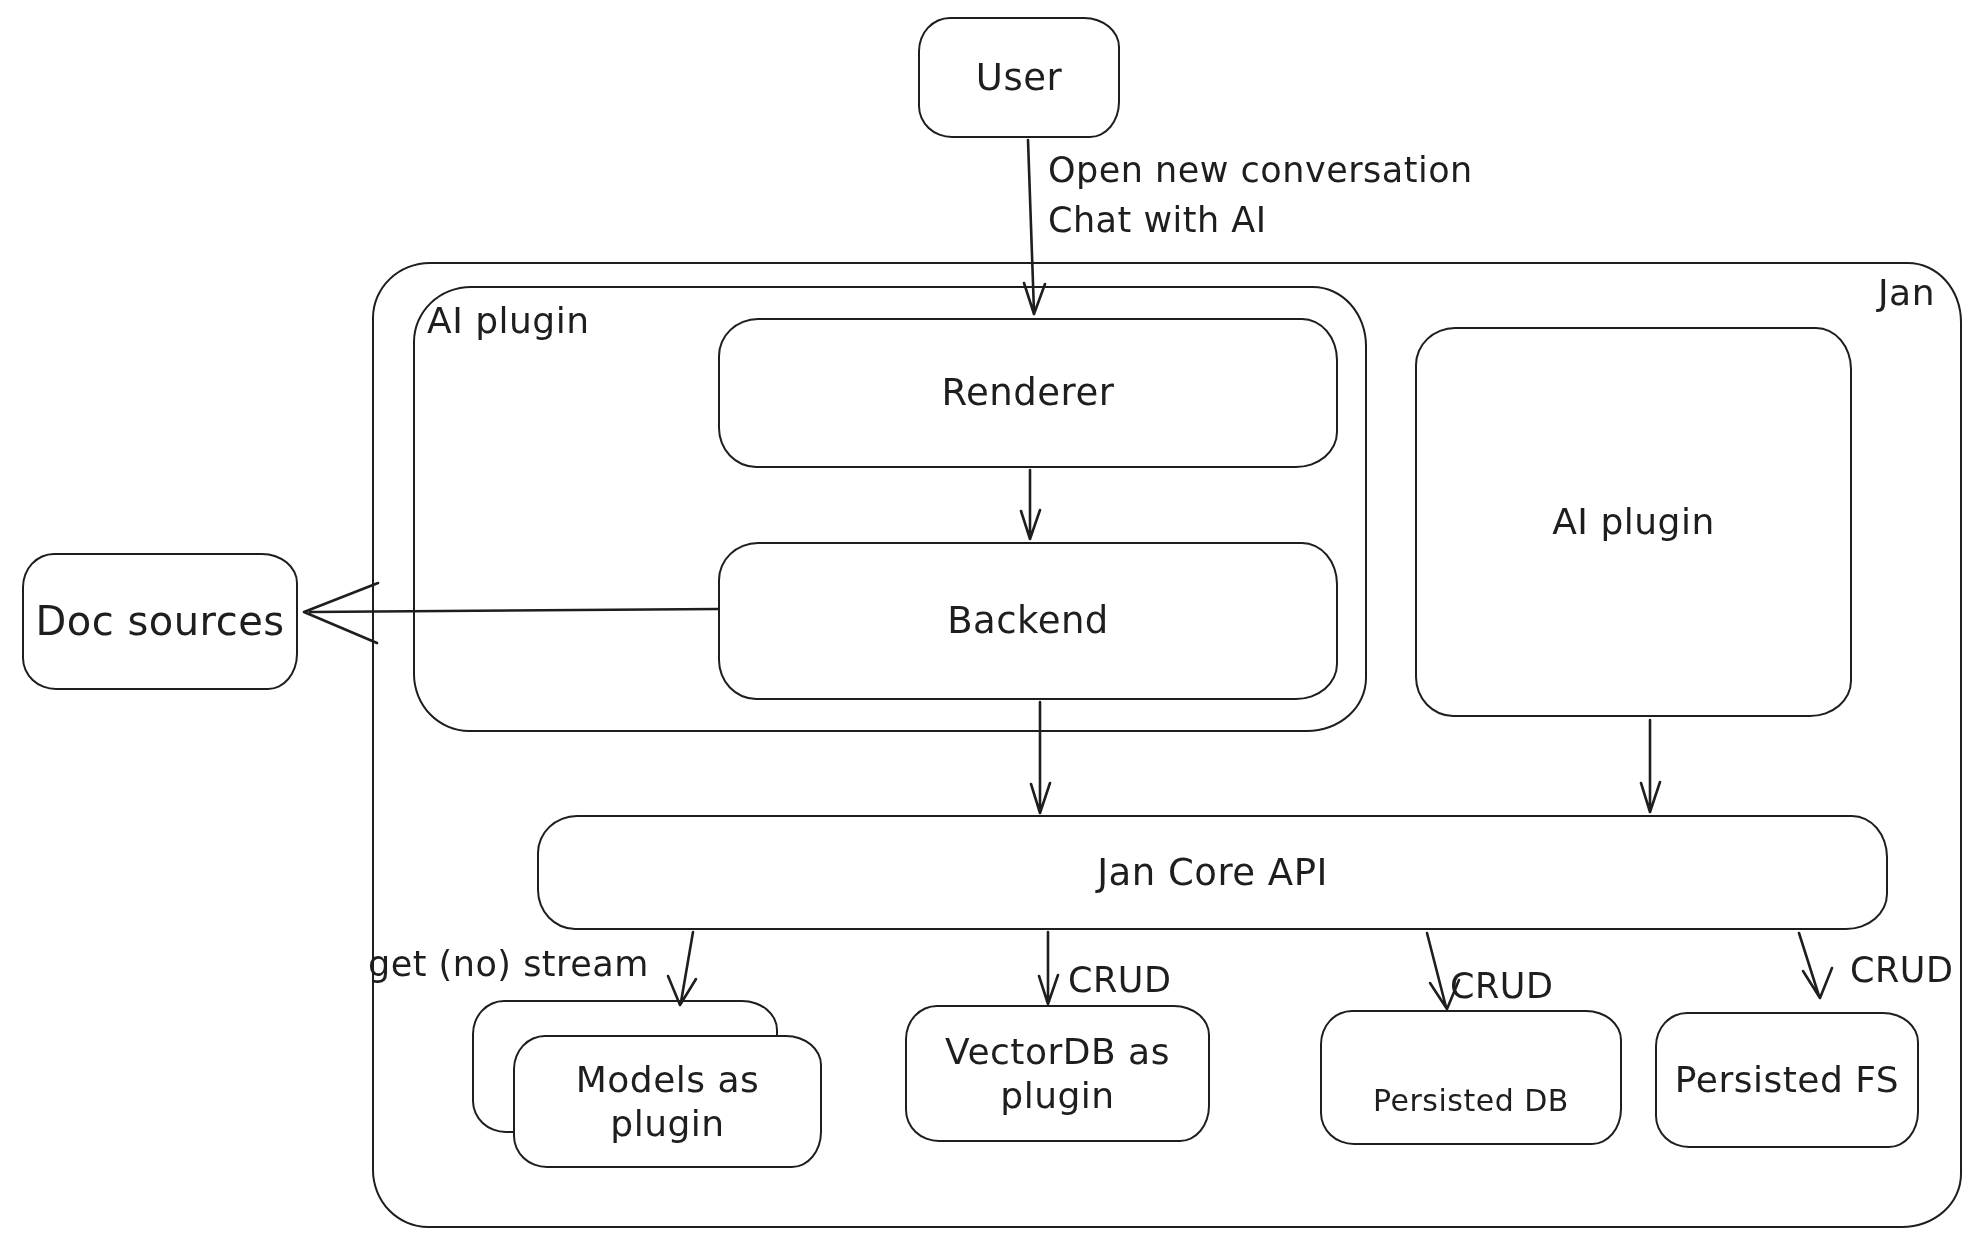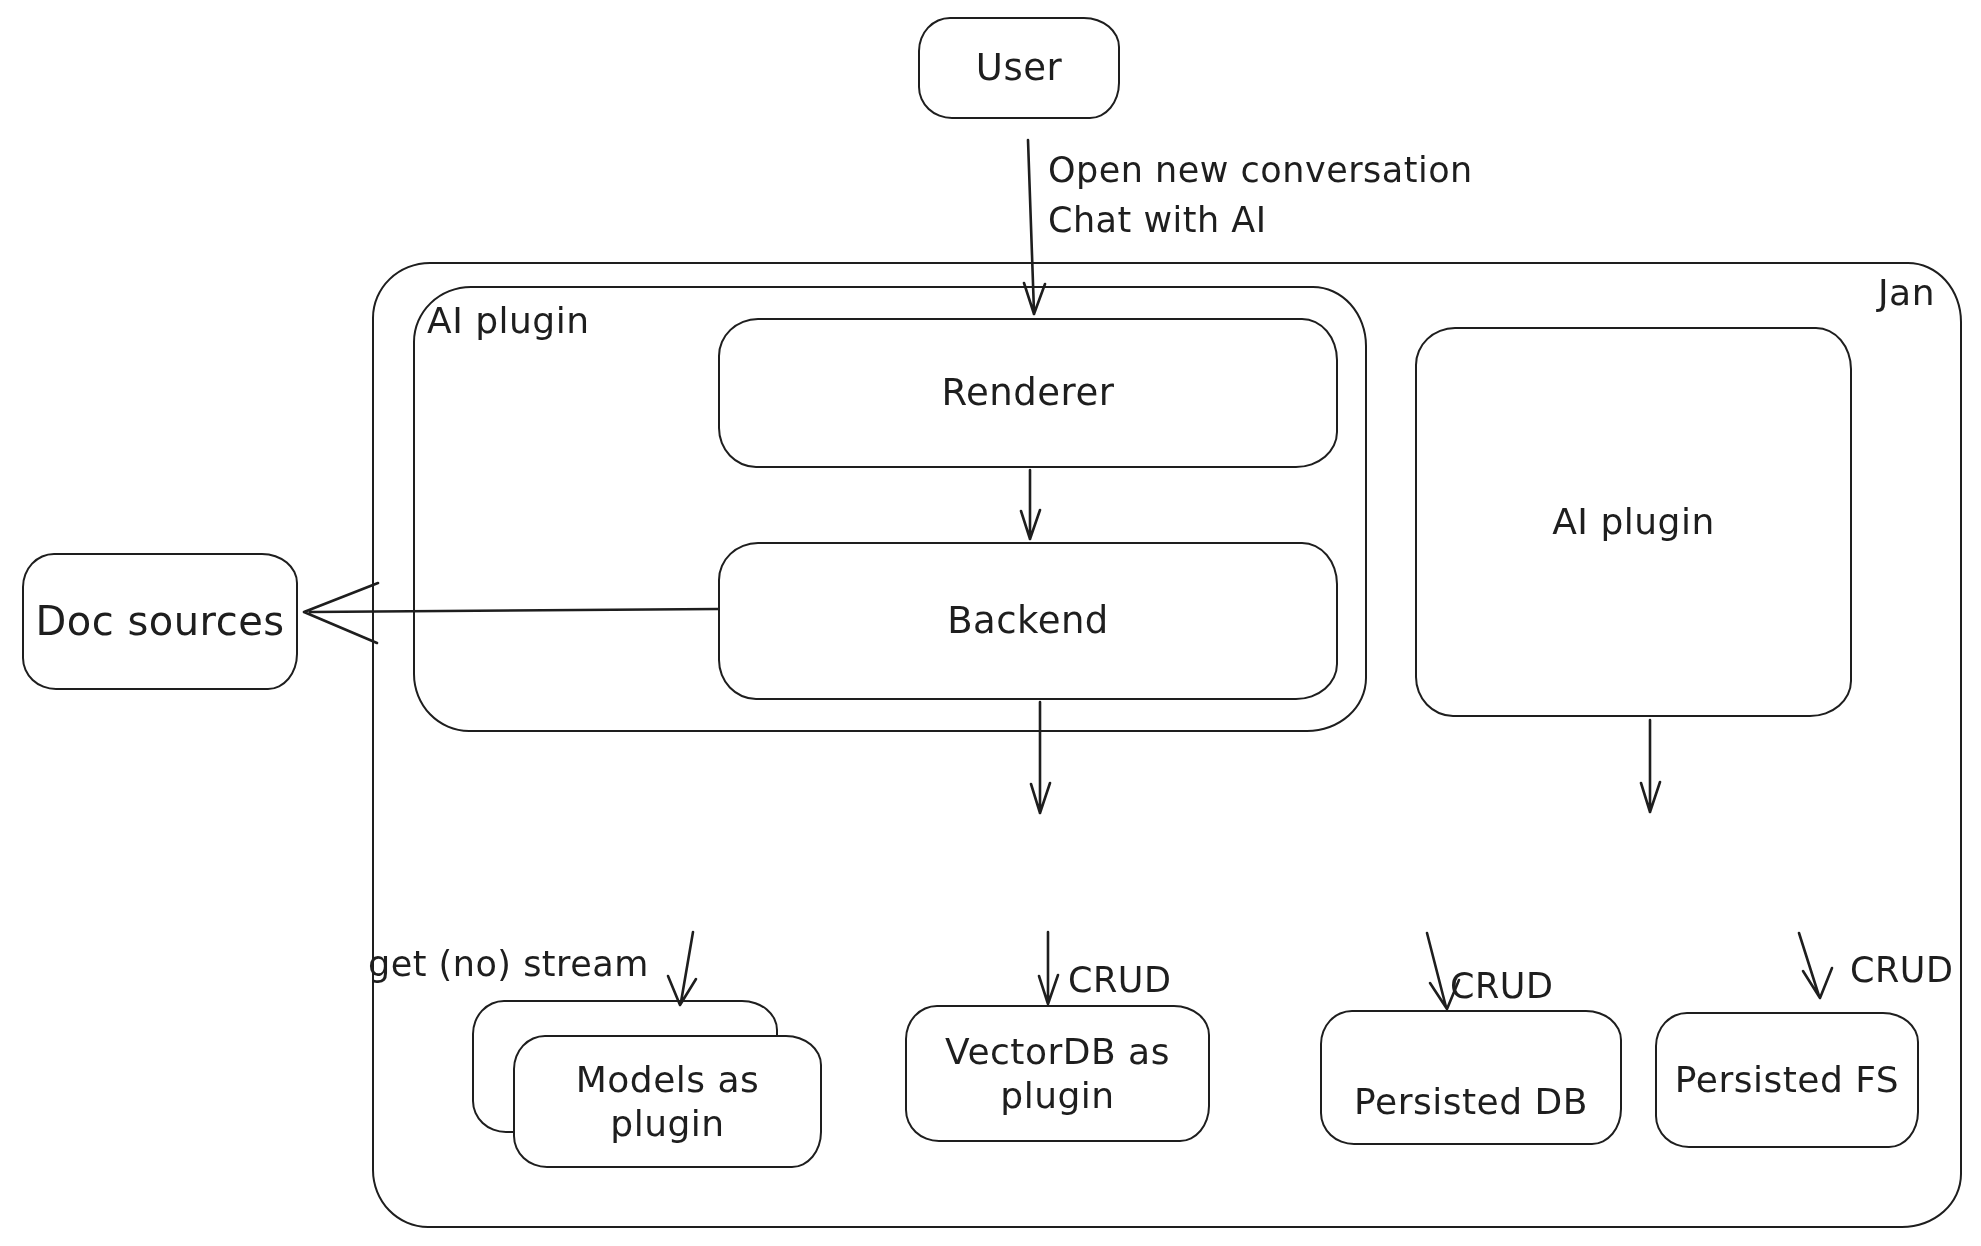--- a/index.html
+++ b/index.html
@@ -80,53 +80,56 @@
 <body>
 
 <div class="canvas">
 
   <div class="box container-box r-lg" style="left:372px; top:262px; width:1590px; height:966px;"></div>
   <div class="corner-label" style="left:1878px; top:272px;">Jan</div>
 
   <div class="box container-box r-lg" style="left:413px; top:286px; width:954px; height:446px;"></div>
   <div class="corner-label" style="left:427px; top:300px;">AI plugin</div>
 
-  <div class="box r-sm" style="left:918px; top:17px; width:202px; height:102px;">
+  <div class="box r-sm" style="left:918px; top:17px; width:202px; height:121px;">
     <span class="node-label">User</span>
   </div>
 
   <div class="box r-md" style="left:718px; top:542px; width:620px; height:158px;">
     <span class="node-label">Backend</span>
   </div>
 
   <div class="box r-md" style="left:718px; top:318px; width:620px; height:150px;">
     <span class="node-label">Renderer</span>
   </div>
 
 
   <div class="box r-md" style="left:1415px; top:327px; width:437px; height:390px;">
     <span class="node-label" style="font-size:36px;">AI plugin</span>
   </div>
 
   <div class="box r-sm" style="left:22px; top:553px; width:276px; height:137px;">
     <span class="node-label" style="font-size:40px;">Doc sources</span>
   </div>
 
+  <div class="box r-md" style="left:537px; top:815px; width:1351px; height:115px;">
+    <span class="node-label">Jan Core API</span>
+  </div>
 
   <div class="box r-sm" style="left:472px; top:1000px; width:306px; height:133px;"></div>
   <div class="box r-sm" style="left:905px; top:1005px; width:305px; height:137px;">
     <span class="node-label" style="font-size:36px; width:250px;">VectorDB as plugin</span>
   </div>
 
   <div class="box r-sm" style="left:513px; top:1035px; width:309px; height:133px;">
     <span class="node-label" style="font-size:36px; width:230px;">Models as plugin</span>
   </div>
 
   <div class="box r-sm" style="left:1320px; top:1010px; width:302px; height:135px;">
-    <span class="node-label" style="font-size:36px;margin-top:48px;">Persisted DB</span>
+    <span class="node-label" style="font-size:30px;margin-top:48px;">Persisted DB</span>
   </div>
 
   <div class="box r-sm" style="left:1655px; top:1012px; width:264px; height:136px;">
     <span class="node-label" style="font-size:36px;">Persisted FS</span>
   </div>
 
   <div class="edge-label" style="left:1048px; top:150px;">Open new conversation</div>
   <div class="edge-label" style="left:1048px; top:200px;">Chat with AI</div>
   <div class="edge-label" style="left:368px; top:944px;">get (no) stream</div>
   <div class="edge-label" style="left:1068px; top:960px;">CRUD</div>

